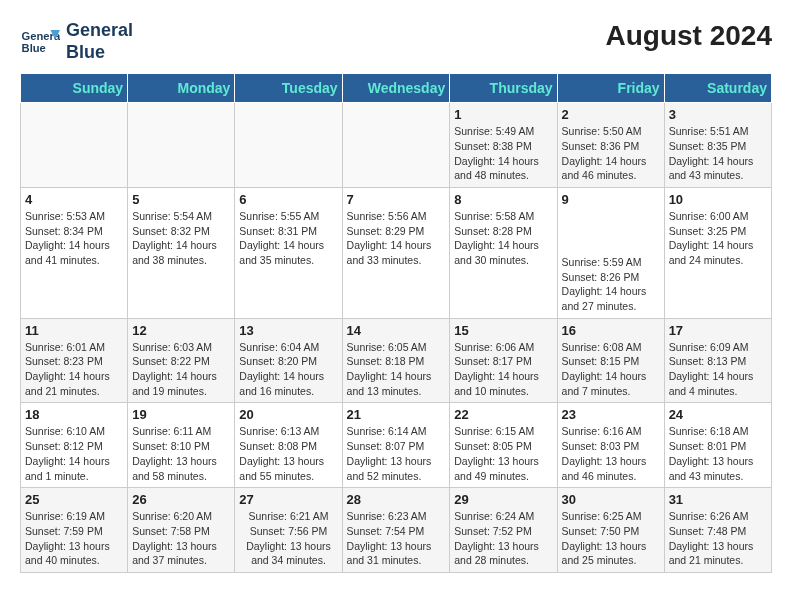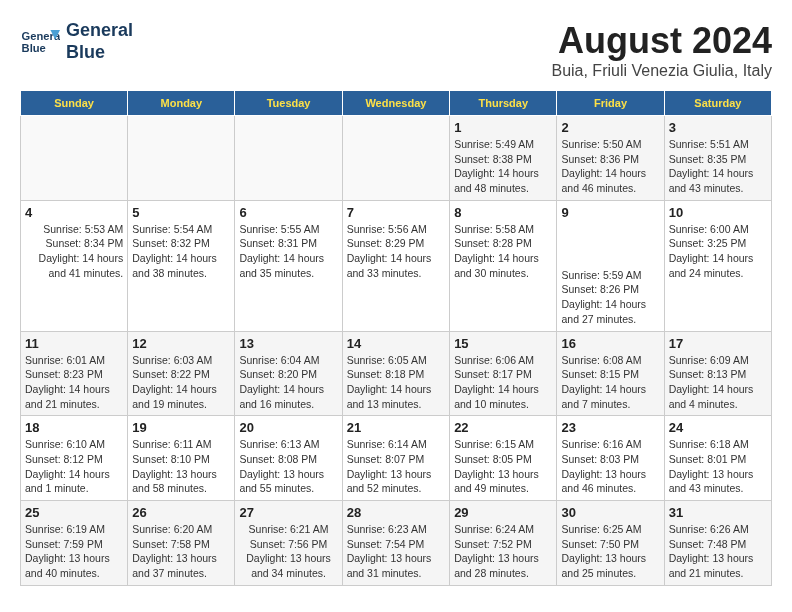--- a/index.html
+++ b/index.html
@@ -22,39 +22,39 @@
       gap: 6px;
     }
     .logo-icon {
       width: 40px;
       height: 40px;
     }
     .title-area {
       text-align: right;
     }
     .main-title {
-      font-size: 36px;
+      font-size: 28px;
       font-weight: bold;
       color: #222;
     }
     .subtitle {
       font-size: 16px;
       color: #444;
     }
     .calendar {
       width: 100%;
       border-collapse: collapse;
       font-size: 11px;
     }
     .calendar thead tr th {
       background-color: #2a6099;
-      color: #fde047;
+      color: #5eead4;
       padding: 6px 4px;
-      text-align: center;
-      font-size: 11px;
+      text-align: right;
+      font-size: 14px;
       font-weight: bold;
       border: 1px solid #fff;
     }
     .calendar tbody tr td {
       border: 1px solid #ccc;
       vertical-align: top;
       padding: 4px;
       width: 108px;
       min-height: 80px;
       background: #fff;
@@ -92,21 +92,20 @@
       <polygon points="38,10 50,10 44,22" fill="#4a9fd4"></polygon>
     </svg>
     <div>
       <div style="font-size:18px;font-weight:bold;color:#1a3a5c;line-height:1.2;">
         General<br>Blue
       </div>
     </div>
   </div>
   <div class="title-area">
     <div class="main-title">August 2024</div>
-    <div class="subtitle">Buia, Friuli Venezia Giulia, Italy</div>
   </div>
 </div>
 
 <table class="calendar">
   <thead>
     <tr>
     <th>Sunday</th>
         <th>Monday</th>
         <th>Tuesday</th>
         <th>Wednesday</th>
@@ -139,21 +138,21 @@
           <span class="day-number">3</span>
           <div class="day-info" style="white-space: pre-line;">Sunrise: 5:51 AM
 Sunset: 8:35 PM
 Daylight: 14 hours
 and 43 minutes.</div>
         </td>
       </tr>
       <tr>
         <td>
           <span class="day-number">4</span>
-          <div class="day-info" style="white-space: pre-line; text-align: right;">Sunrise: 5:53 AM
+          <div class="day-info" style="white-space: pre-line;">Sunrise: 5:53 AM
 Sunset: 8:34 PM
 Daylight: 14 hours
 and 41 minutes.</div>
         </td>
         <td>
           <span class="day-number">5</span>
           <div class="day-info" style="white-space: pre-line;">Sunrise: 5:54 AM
 Sunset: 8:32 PM
 Daylight: 14 hours
 and 38 minutes.</div>

